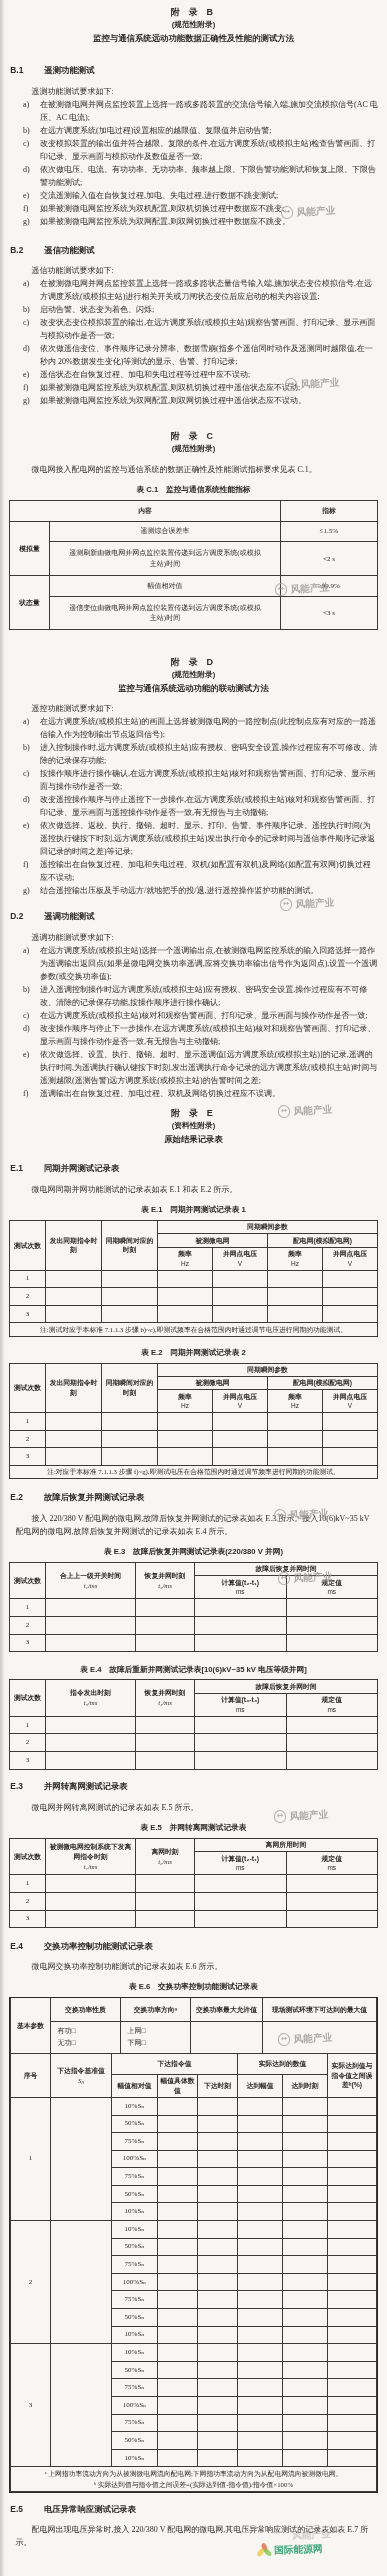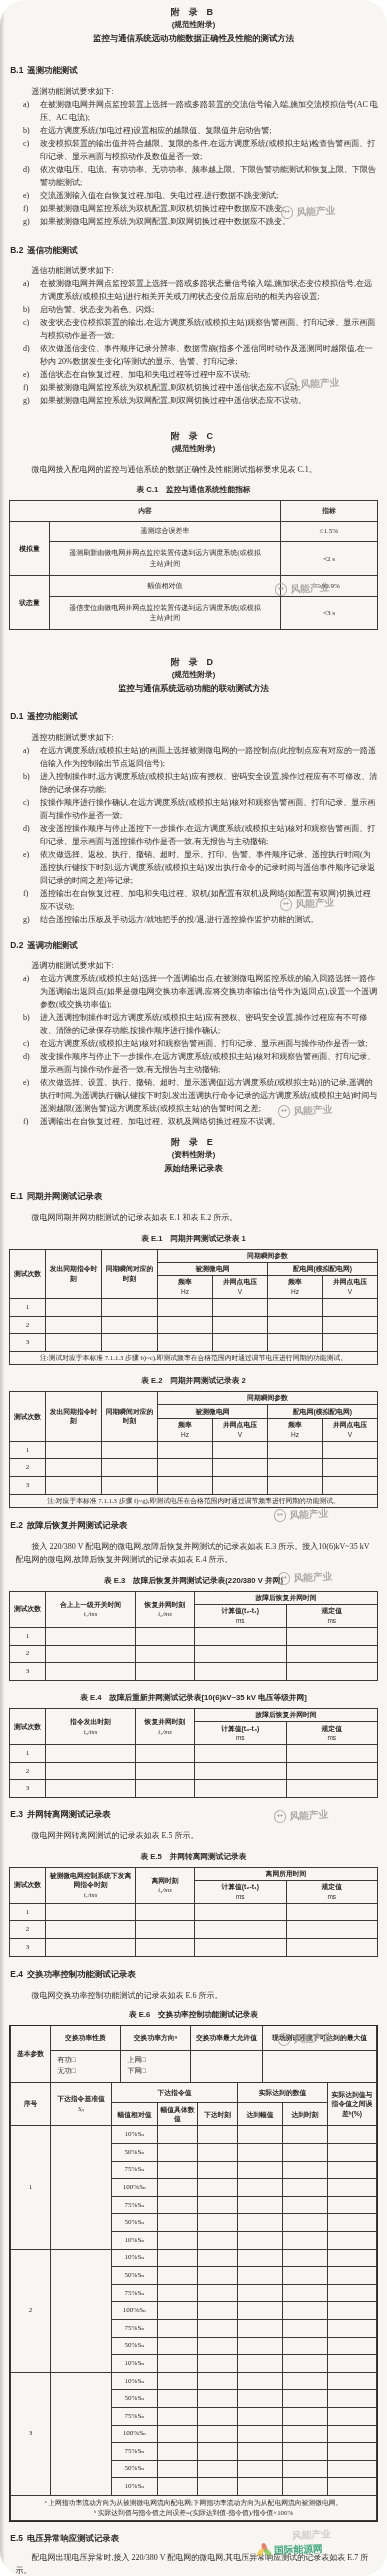--- a/index.html
+++ b/index.html
@@ -1,25 +1,25 @@
 <!DOCTYPE html>
 <html style="font-size:10.3px"><head>
 <meta charset="utf-8">
 <style>
   html,body{margin:0;padding:0;}
   .page{position:relative;width:387px;height:2576px;overflow:hidden;box-sizing:border-box;
     background:#f7f6f2;color:#2d2b28;padding:5.2px 9px 0 9px;
-    font-family:"Liberation Serif","DejaVu Serif",serif;font-size:8px;line-height:13px;border-radius:25px;}
+    font-family:"Liberation Serif","DejaVu Serif",serif;font-size:8px;line-height:13px;}
   .page::before{content:"";position:absolute;left:0;top:0;bottom:0;width:4.5px;
     background:linear-gradient(to right,rgba(40,35,30,.22),rgba(40,35,30,0));pointer-events:none;}
   .apphead{text-align:center;font-family:"Liberation Sans","DejaVu Sans",sans-serif;font-weight:bold;}
   .applabel{font-size:9px;letter-spacing:3.2px;line-height:14px;}
   .appkind{font-size:7.7px;line-height:11.6px;margin-top:0;}
   .apptitle{font-size:8.4px;line-height:13px;margin-top:1.3px;}
-  .sech{display:flex;gap:4px;font-family:"Liberation Sans","DejaVu Sans",sans-serif;
+  .sech{display:flex;gap:21px;font-family:"Liberation Sans","DejaVu Sans",sans-serif;
     font-weight:bold;font-size:8.4px;line-height:13px;margin:15.5px 0 0 1.3px;}
   .para{text-indent:2em;margin:7.7px 0 0 6.5px;}
   .li{display:flex;margin:0 0 0 14px;}
   .li .m{flex:none;width:17px;}
   .li .t{flex:1;}
   .cap{text-align:center;font-family:"Liberation Sans","DejaVu Sans",sans-serif;
     font-weight:bold;font-size:7.7px;line-height:13px;margin-top:7.7px;}
   table.rec{width:100%;border-collapse:collapse;table-layout:fixed;margin-top:3.9px;
     border:1.3px solid #2a2a2a;font-size:7.4px;}
   table.rec th,table.rec td{border:0.6px solid #3c3a38;text-align:center;vertical-align:middle;
@@ -176,24 +176,20 @@
     </tr>
   </tbody>
     </table>
 
   <div class="apphead" style="margin-top:24.5px">
     <div class="applabel">附 录 D</div>
     <div class="appkind">(规范性附录)</div>
     <div class="apptitle">监控与通信系统远动功能的联动测试方法</div>
   </div>
 
-  <div class="sech">
-    <span>D.1</span>
-    <span>遥控功能测试</span>
-  </div>
   <p class="para">遥控功能测试要求如下:</p>
   <div class="li">
       <span class="m">a)</span>
       <span class="t">在远方调度系统(或模拟主站)的画面上选择被测微电网的一路控制点(此控制点应有对应的一路遥信输入作为控制输出节点返回信号);</span>
     </div>
   <div class="li">
       <span class="m">b)</span>
       <span class="t">进入控制操作时,远方调度系统(或模拟主站)应有授权、密码安全设置,操作过程应有不可修改、清除的记录保存功能;</span>
     </div>
   <div class="li">

